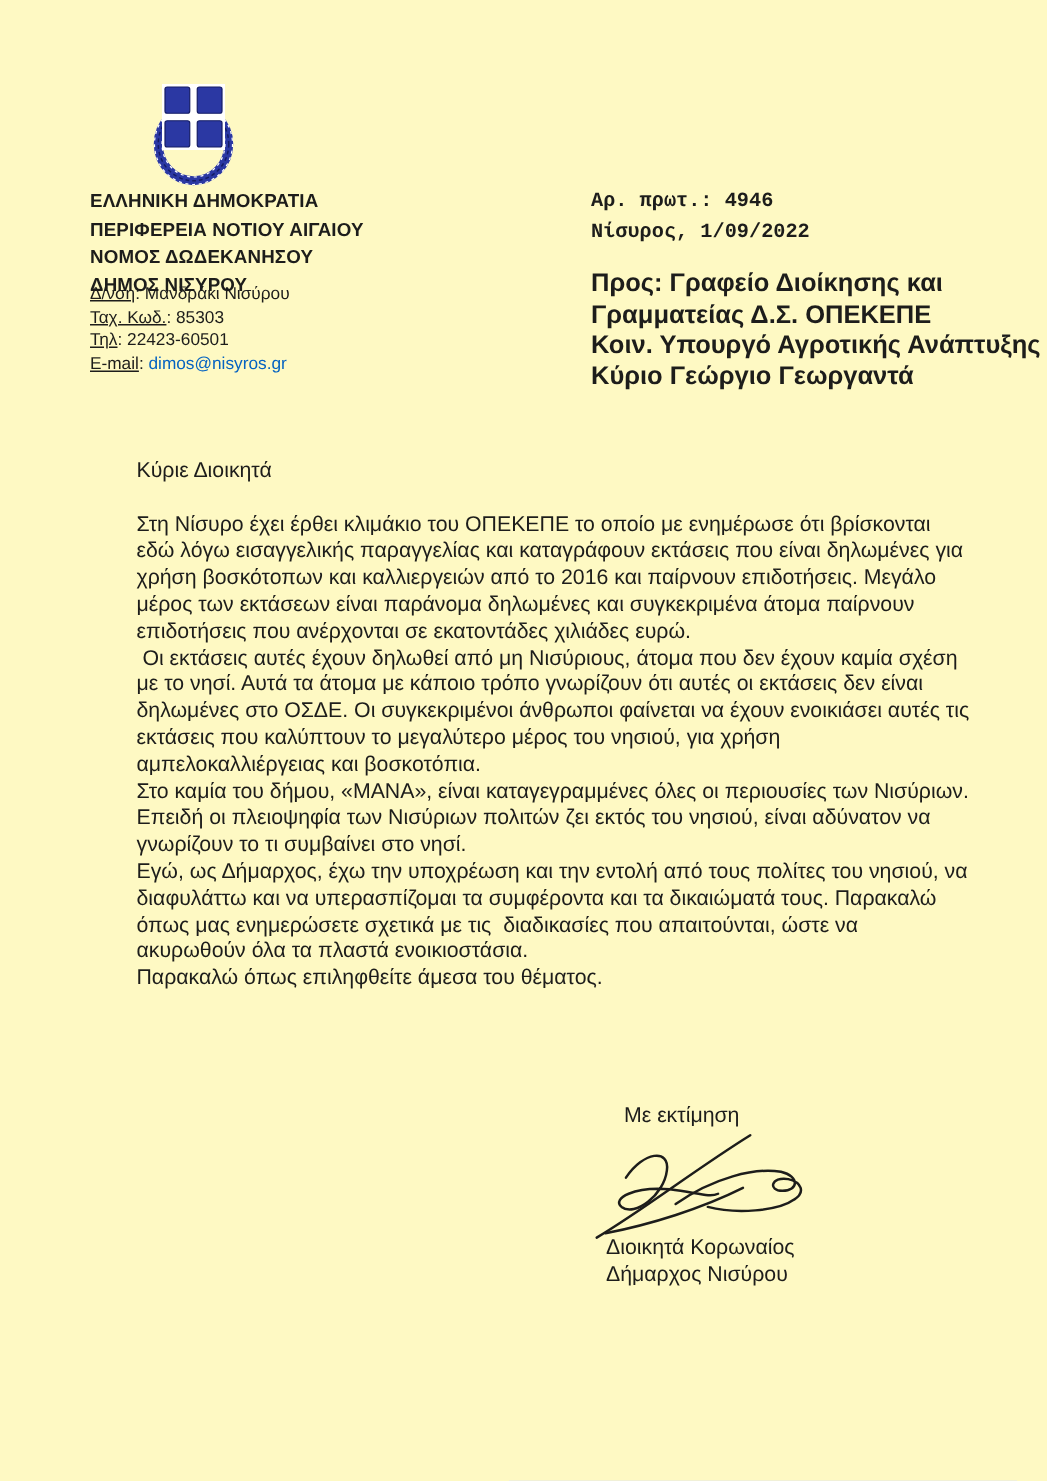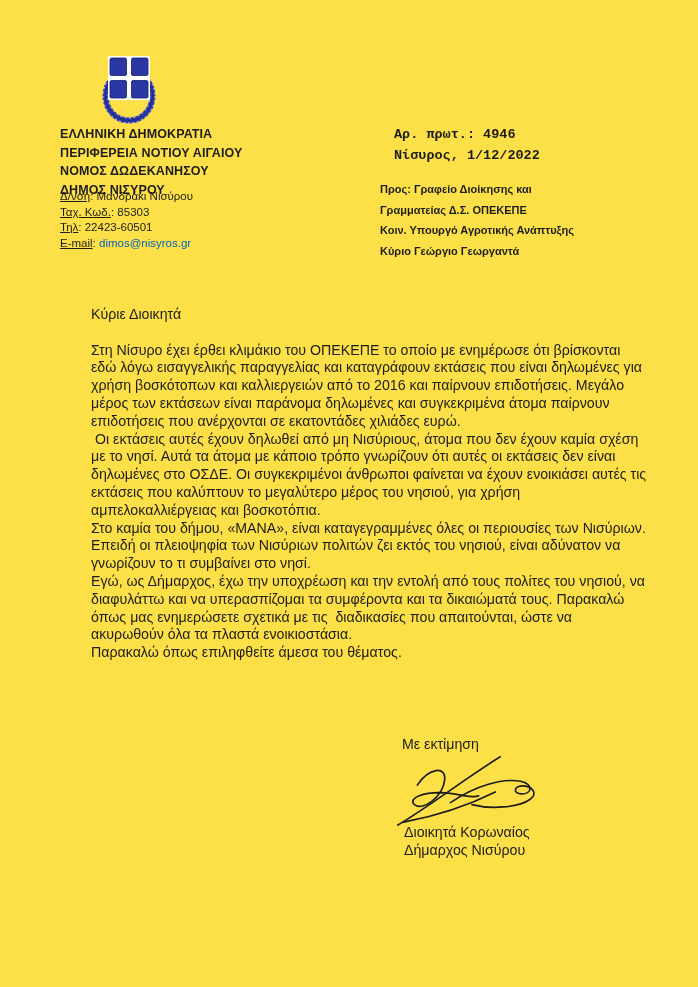--- a/index.html
+++ b/index.html
@@ -1,20 +1,20 @@
 <!DOCTYPE html>
 <html lang="el"><head>
 <meta charset="utf-8">
 <style>
   html,body { margin:0; padding:0; background:#e8e8e8; }
   .page {
     position:relative;
     width:698px; height:987px;
     margin:0 auto;
-    background:#fde047;
+    background:#fef9c3;
     font-family:"Liberation Sans", sans-serif;
     color:#1d1d1b;
     overflow:hidden;
   }
 
   
   .emblem { position:absolute; left:102px; top:55px; width:54px; height:69px; }
 
   .org-block {
     position:absolute; left:60px; top:125px;
@@ -27,34 +27,34 @@
   }
   .contact-line .lbl { text-decoration:underline; }
   .contact-line .colon::before { content:": "; white-space:pre; }
   .email-link { color:#0563c1; cursor:pointer; }
 
   .ref-block {
     position:absolute; left:394px; top:124px;
     font-weight:bold; font-size:13.5px; line-height:21px; white-space:nowrap;font-family:Liberation Mono, monospace;
   }
   .recipient-block {
-    position:absolute; left:380px; top:179px;
-    font-weight:bold; font-size:11px; line-height:20.5px; white-space:nowrap;
+    position:absolute; left:394px; top:179px;
+    font-weight:bold; font-size:17px; line-height:20.5px; white-space:nowrap;
   }
 
   
   .body-block {
     position:absolute; left:91px; top:306px; width:557px;
     font-size:14.2px; line-height:17.8px;
   }
   .body-block p { margin:0; white-space:pre-wrap; }
   .salutation { margin-bottom:17.8px !important; }
 
   
-  .valediction { position:absolute; left:402px; top:736px; font-size:14.2px; }
+  .valediction { position:absolute; left:416px; top:736px; font-size:14.2px; }
   .signature { position:absolute; left:386px; top:750px; width:164px; height:78px; }
   .signer-block { position:absolute; left:404px; top:823px; font-size:14.2px; line-height:18px; }
 </style>
 </head>
 <body>
 
 <div class="page">
 
   <svg class="emblem" viewBox="0 0 54 69" aria-hidden="true">
 
@@ -88,21 +88,21 @@
     <div class="contact-line">
       <span class="lbl">Τηλ</span><span class="colon"></span><span>22423-60501</span>
     </div>
     <div class="contact-line">
       <span class="lbl">E-mail</span><span class="colon"></span><span class="email-link">dimos@nisyros.gr</span>
     </div>
   </div>
 
   <div class="ref-block">
     <div>Αρ. πρωτ.: 4946</div>
-    <div>Νίσυρος, 1/12/2022</div>
+    <div>Νίσυρος, 1/09/2022</div>
   </div>
 
   <div class="recipient-block">
     <div>Προς: Γραφείο Διοίκησης και</div>
     <div>Γραμματείας Δ.Σ. ΟΠΕΚΕΠΕ</div>
     <div>Κοιν. Υπουργό Αγροτικής Ανάπτυξης</div>
     <div>Κύριο Γεώργιο Γεωργαντά</div>
   </div>
 
   <div class="body-block">

